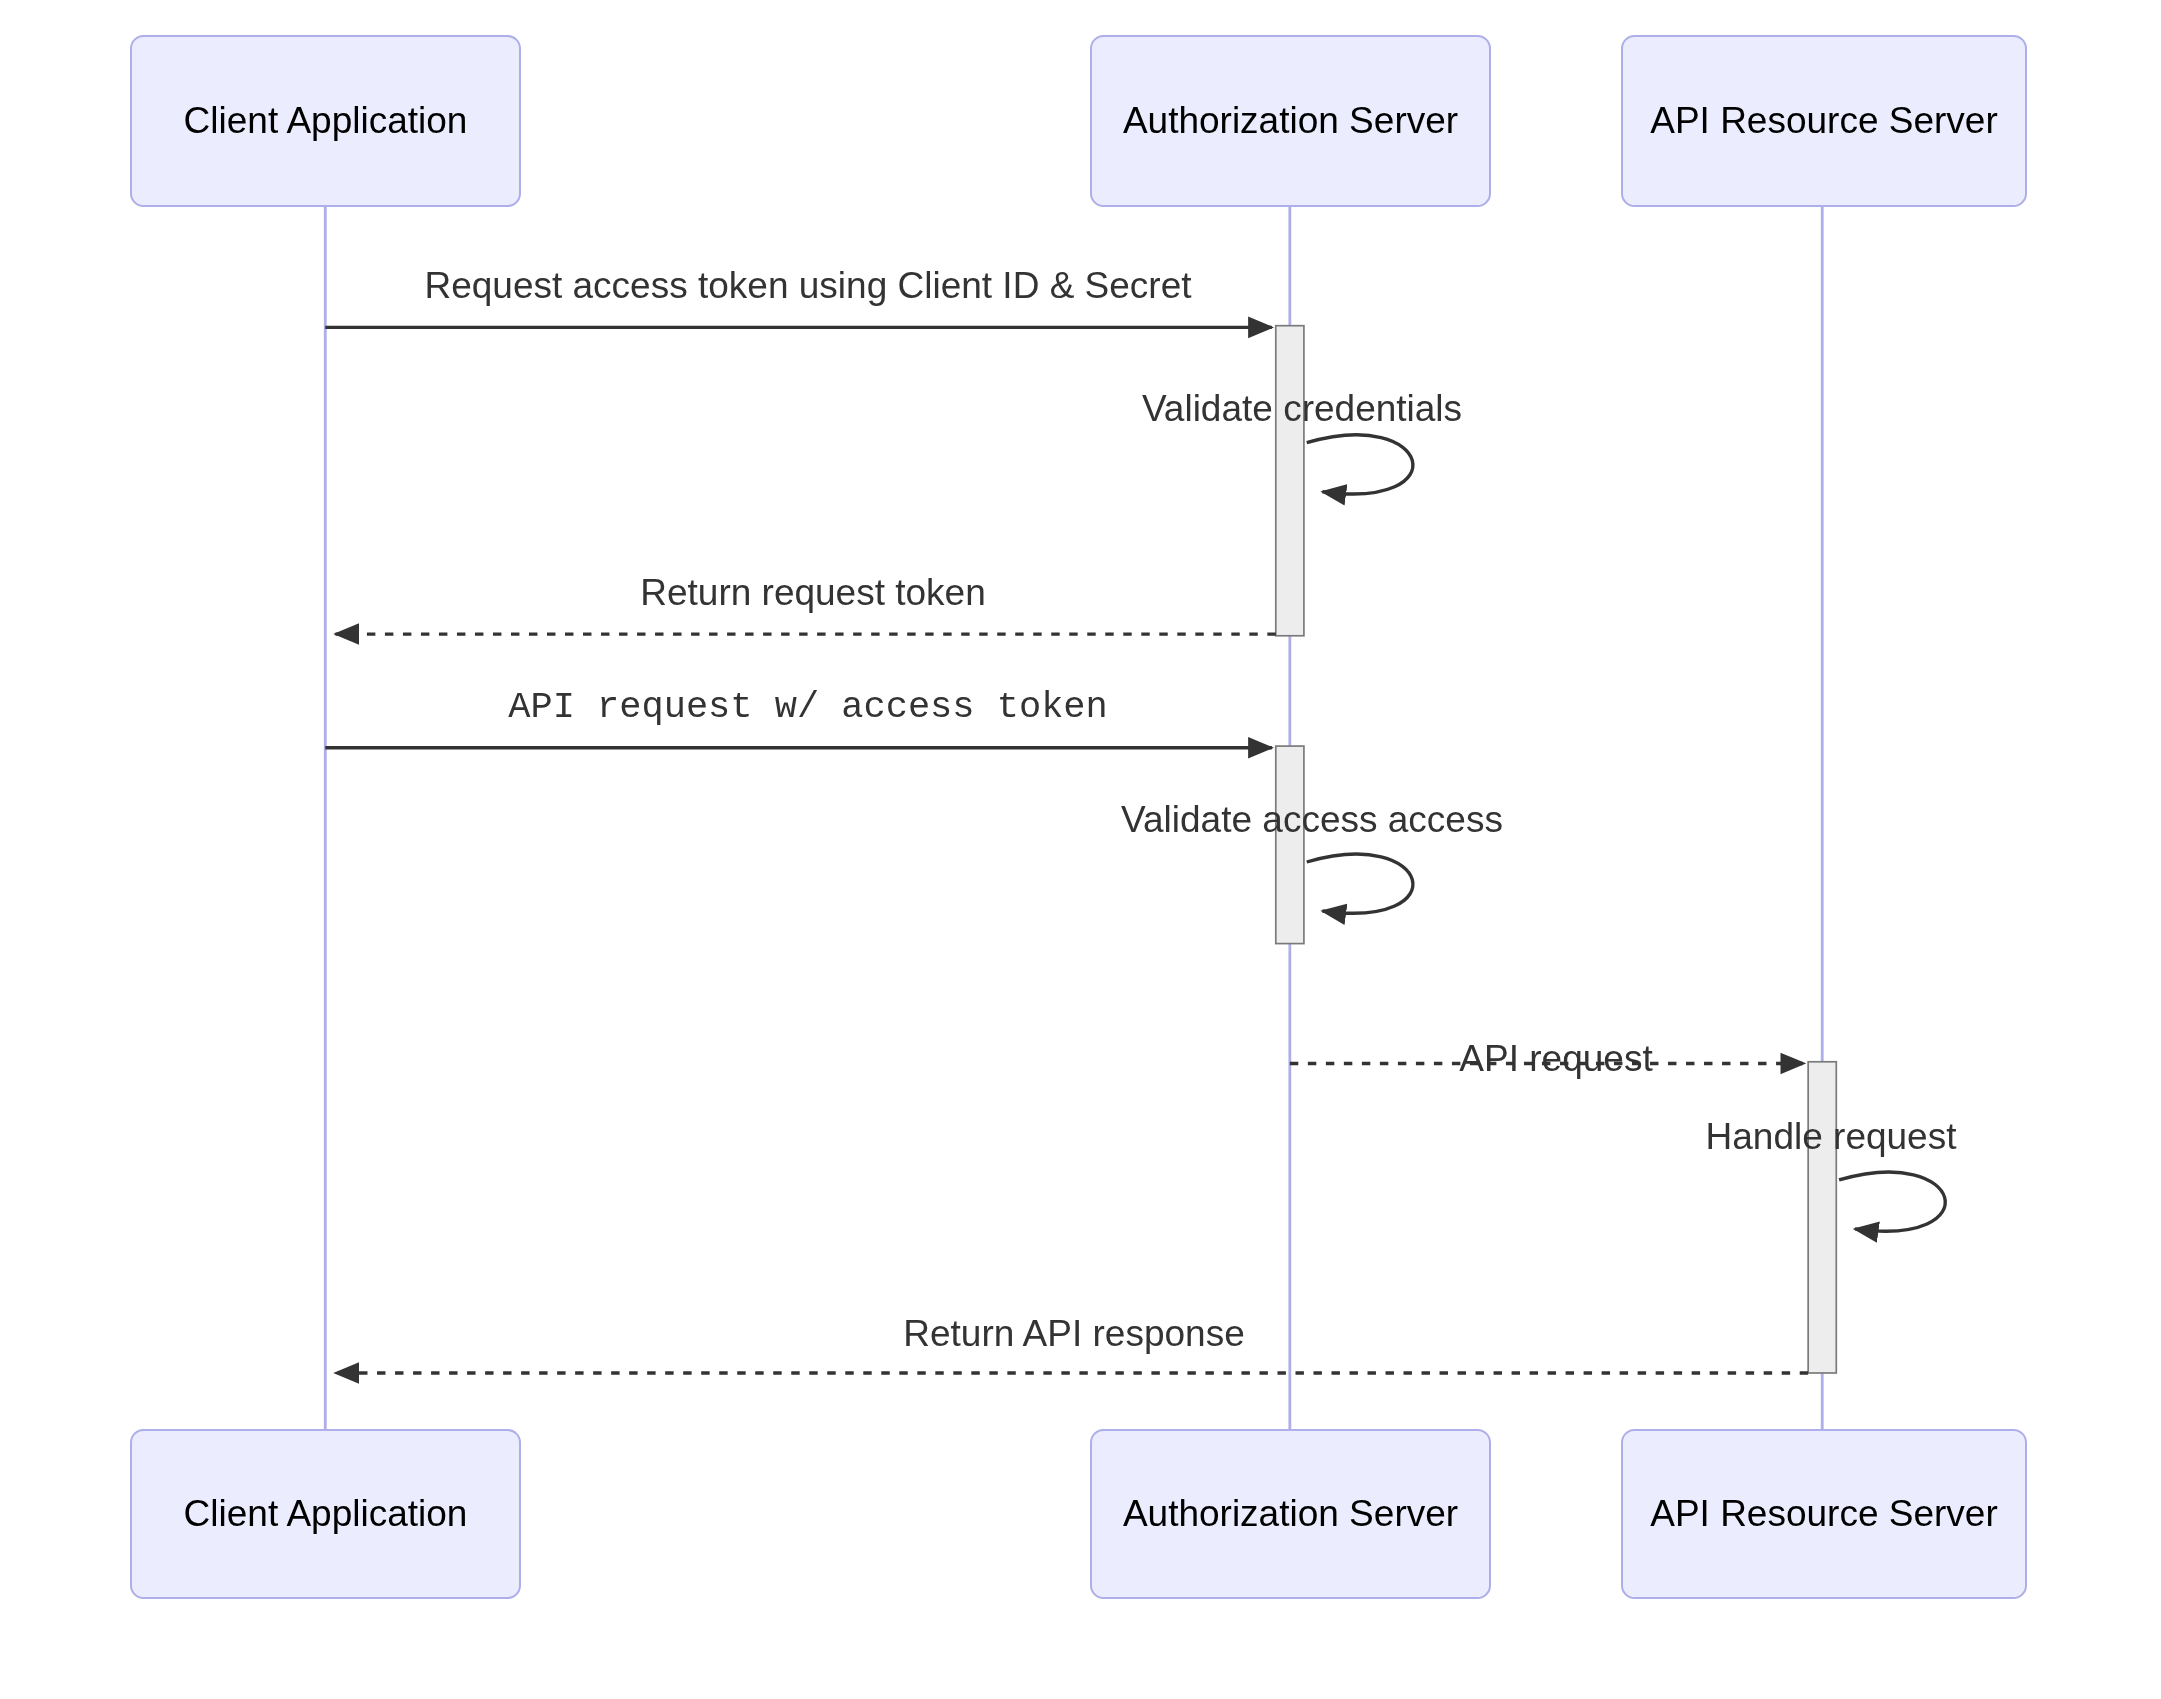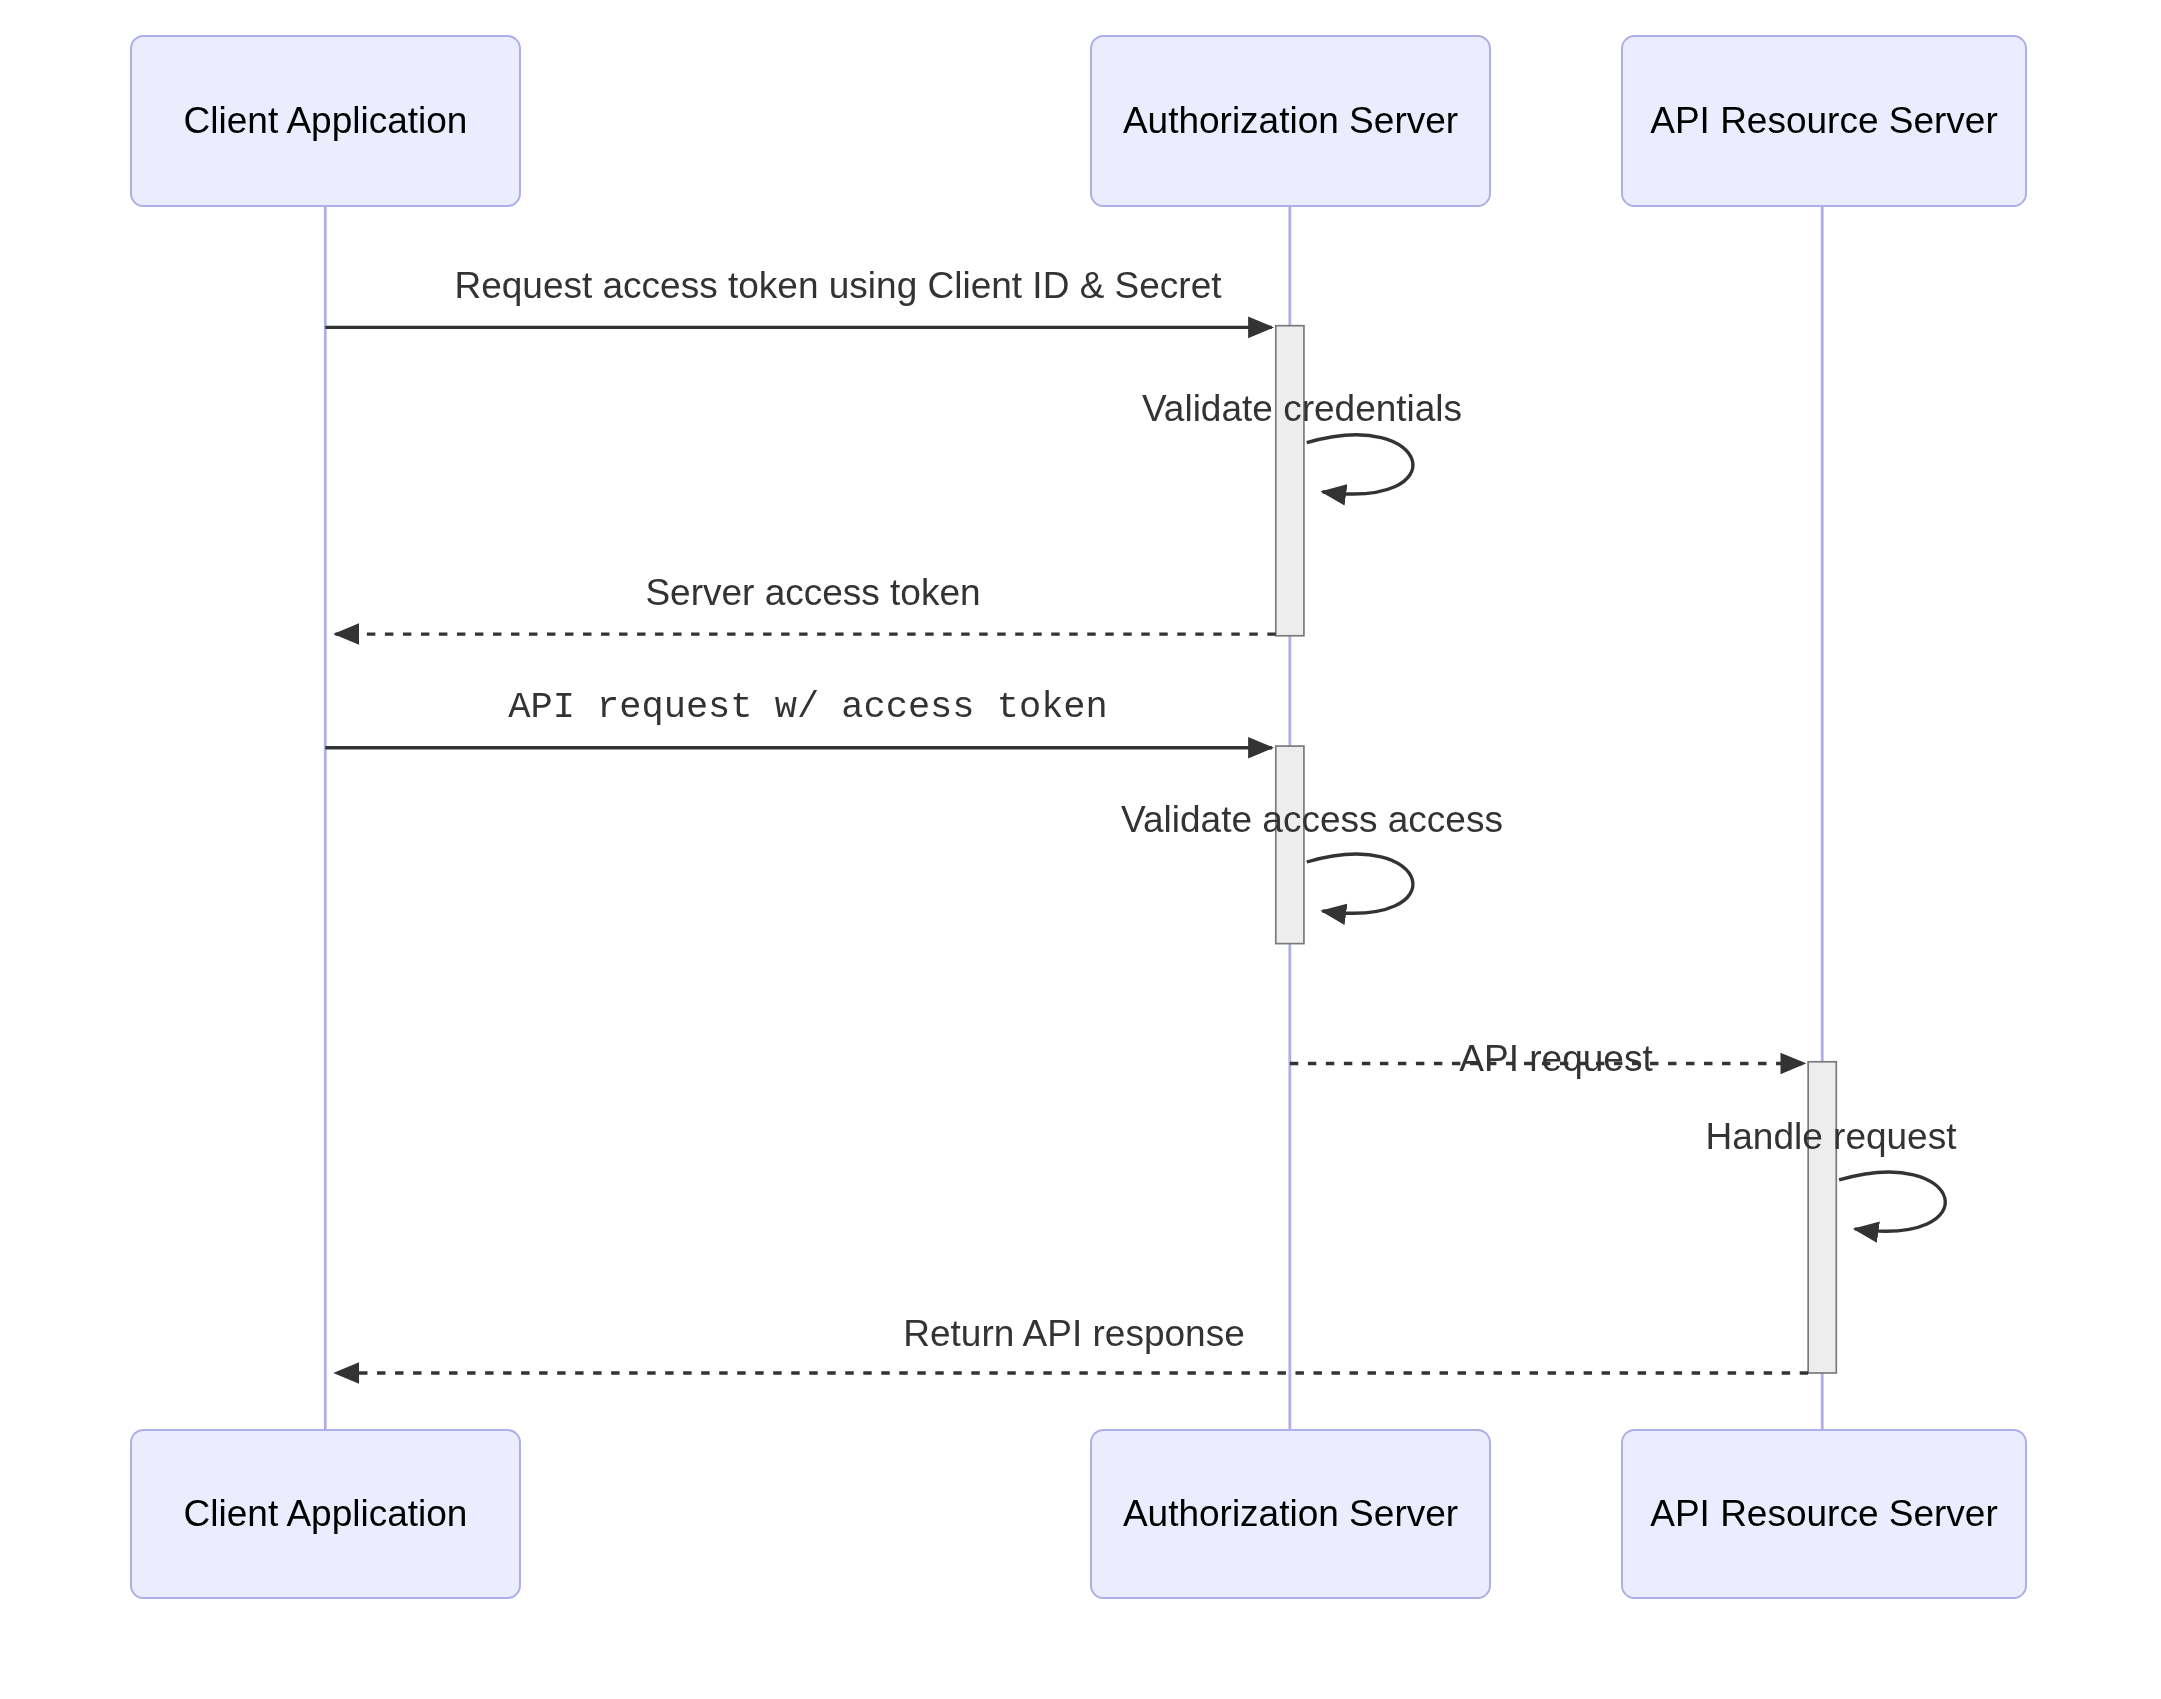--- a/index.html
+++ b/index.html
@@ -98,23 +98,23 @@
   <div class="actor" style="left:130px;top:1417px;width:391px;height:170px;">
     <span>Client Application</span>
   </div>
   <div class="actor" style="left:1090px;top:1417px;width:401px;height:170px;">
     <span>Authorization Server</span>
   </div>
   <div class="actor" style="left:1621px;top:1417px;width:406px;height:170px;">
     <span>API Resource Server</span>
   </div>
 
-  <div class="msg-label" style="left:808px;top:253px;margin-left:30px;">Request access token using Client ID &amp; Secret</div>
+  <div class="msg-label" style="left:808px;top:253px;">Request access token using Client ID &amp; Secret</div>
   <div class="msg-label" style="left:1302px;top:376px;text-align:center;">Validate credentials</div>
-  <div class="msg-label" style="left:813px;top:560px;">Server access token</div>
+  <div class="msg-label" style="left:813px;top:560px;">Return request token</div>
   <div class="msg-label" style="left:808px;top:674px;font-family:Liberation Mono, monospace;">API request w/ access token</div>
   <div class="msg-label" style="left:1312px;top:787px;">Validate access access</div>
   <div class="msg-label" style="left:1556px;top:990px;margin-top:36px;">API request</div>
   <div class="msg-label" style="left:1831px;top:1104px;">Handle request</div>
   <div class="msg-label" style="left:1074px;top:1301px;">Return API response</div>
 
 </div>
 
 
 </body></html>

